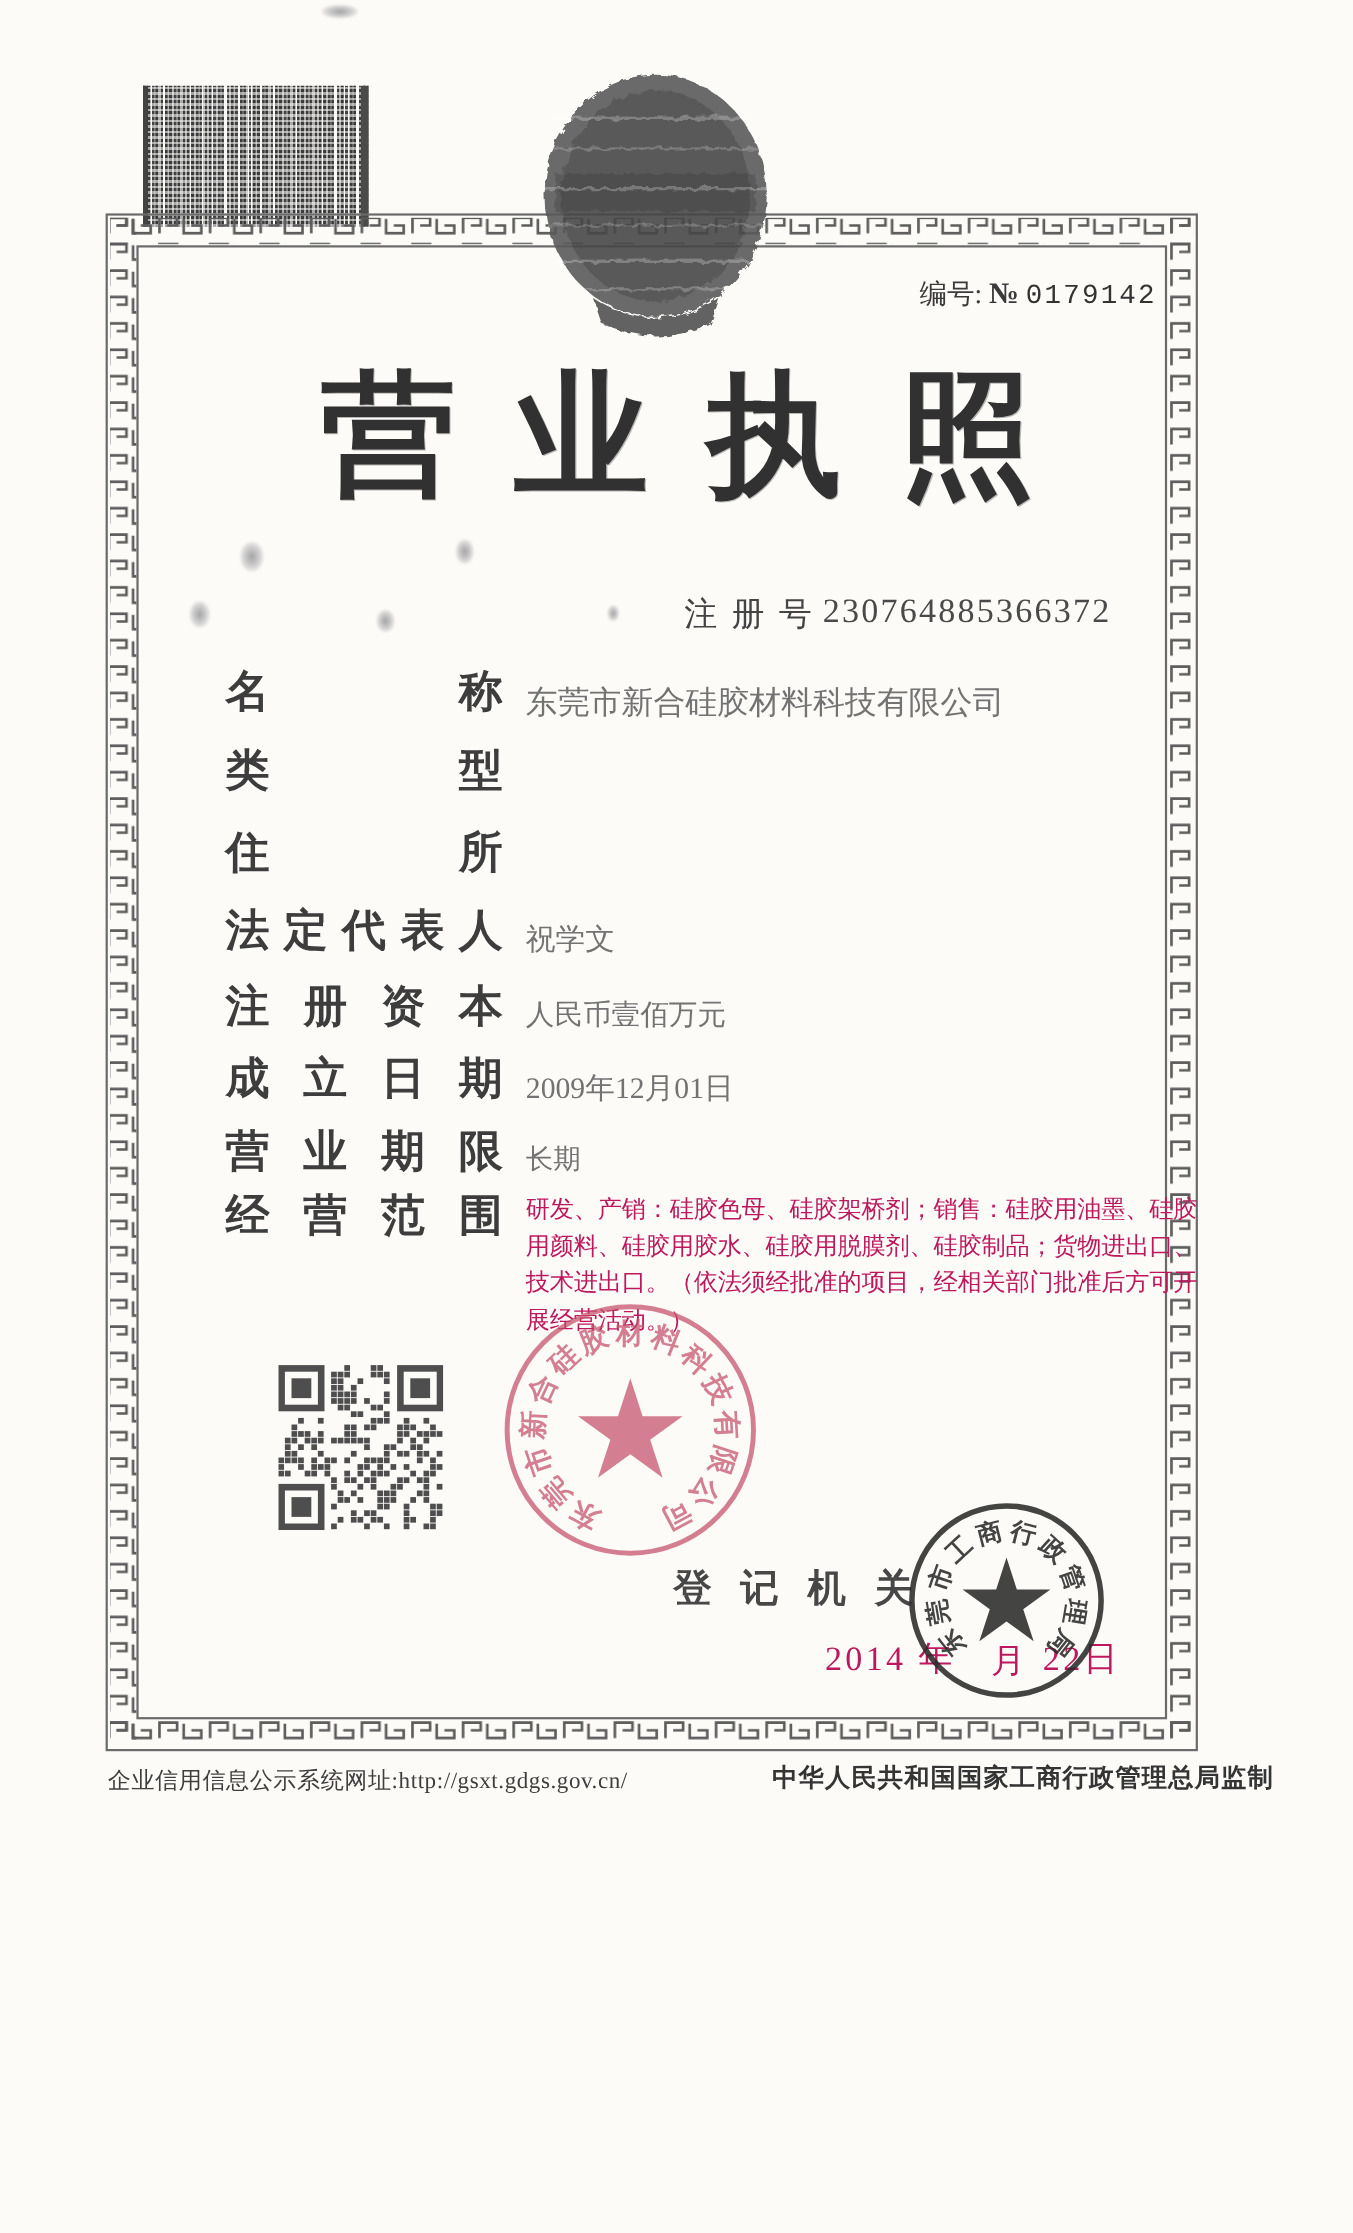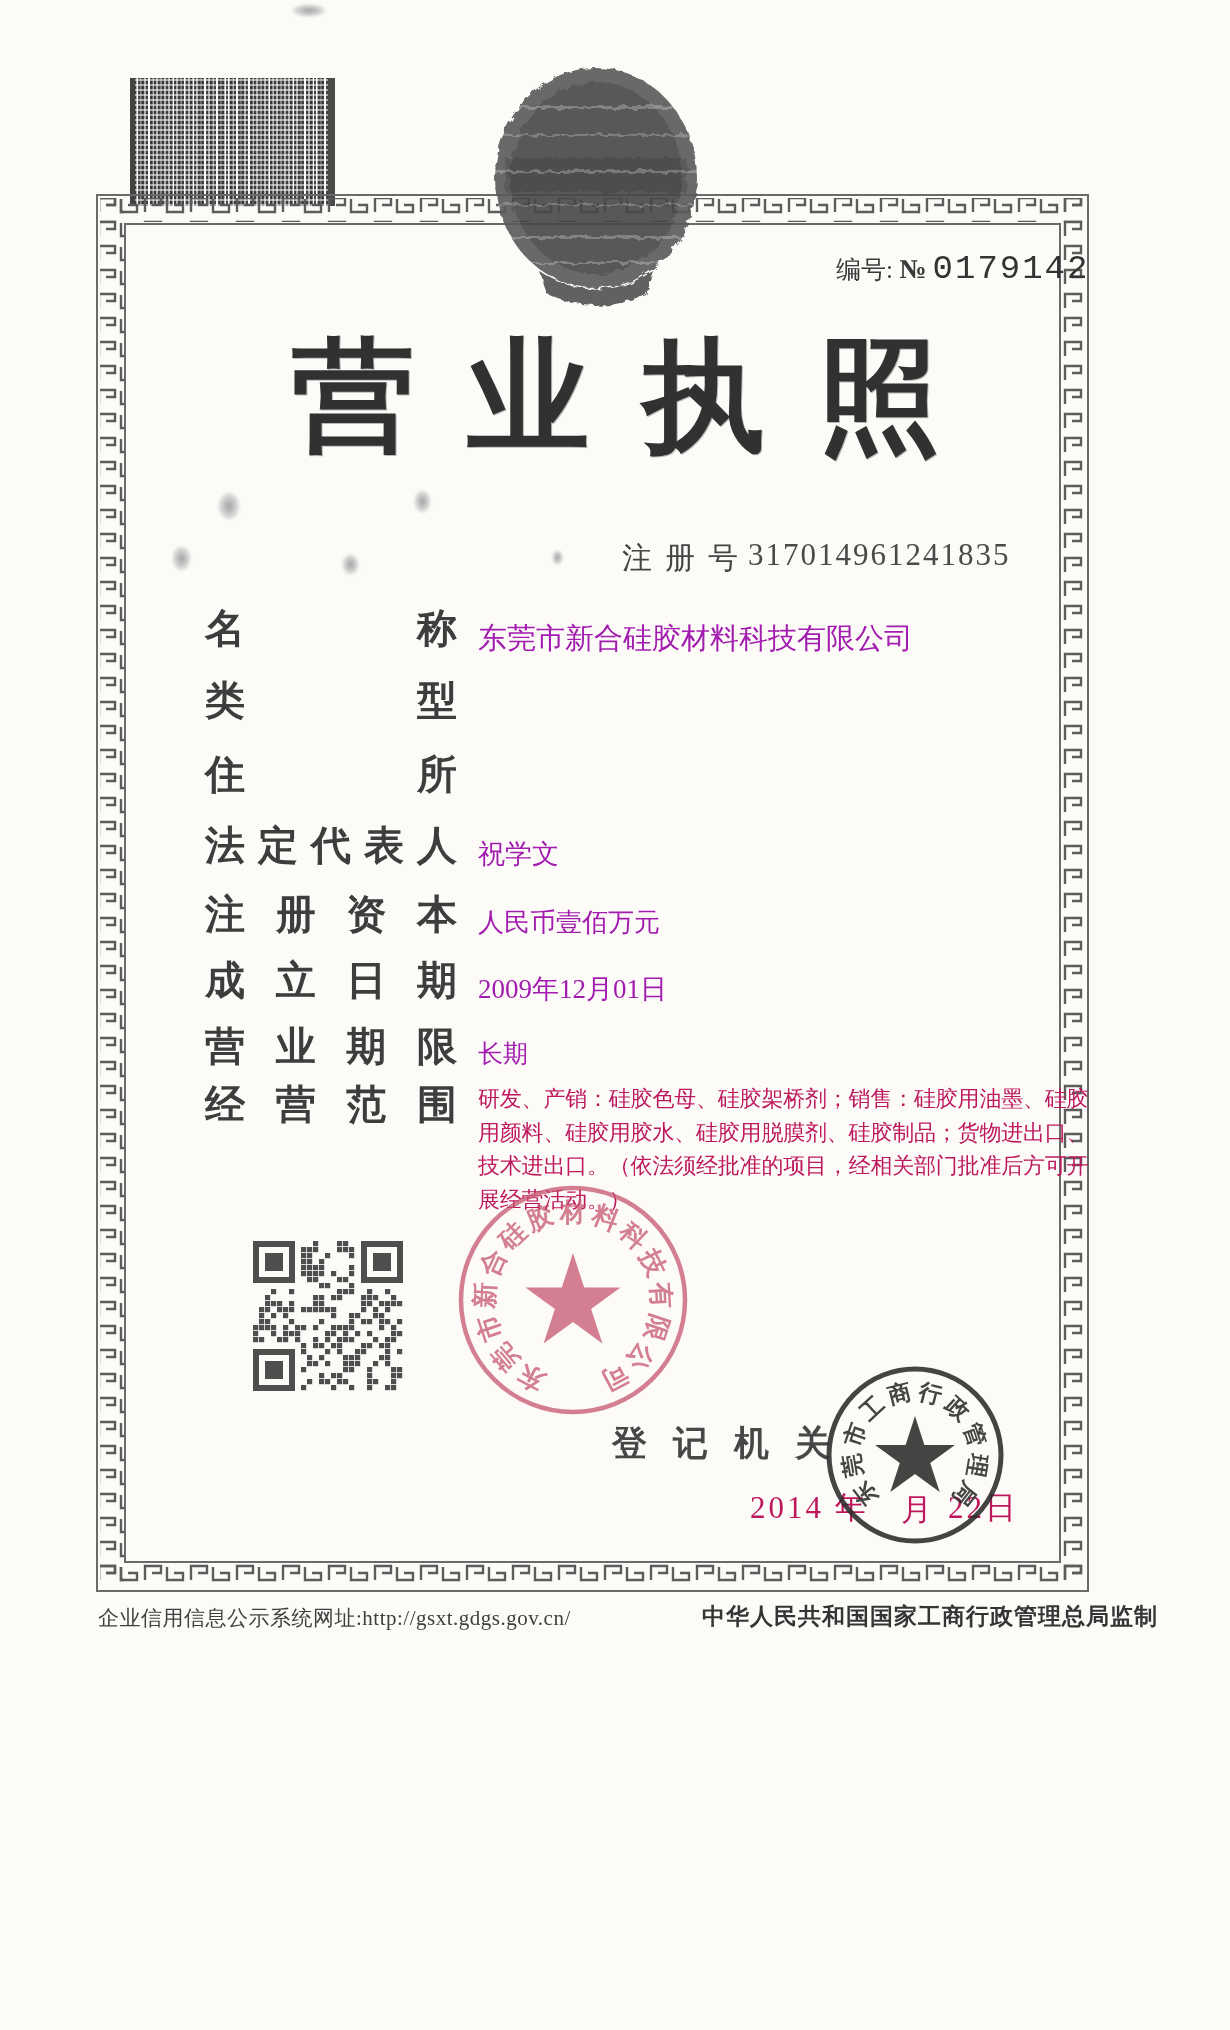--- a/index.html
+++ b/index.html
@@ -17,32 +17,32 @@
       linear-gradient(90deg,#2a2a2a 0 5px,rgba(0,0,0,0) 5px),
       linear-gradient(270deg,#333 0 7px,rgba(0,0,0,0) 7px),
       repeating-linear-gradient(0deg,rgba(252,252,252,.55) 0 2px,rgba(255,255,255,0) 2px 5px),
       repeating-linear-gradient(90deg,rgba(20,20,20,.9) 0 2px,rgba(255,255,255,0) 2px 4px),
       repeating-linear-gradient(90deg,rgba(40,40,40,.65) 0 3px,rgba(255,255,255,0) 3px 10px),
       repeating-linear-gradient(90deg,rgba(70,70,70,.5) 0 7px,rgba(255,255,255,0) 7px 11px);
   }
   
   .serial{left:836px;top:250px;font-size:25px;color:#3a3a3a;white-space:nowrap;}
   .serial .no-sym{font-weight:bold;font-size:27px;}
-  .serial .no-digits{font-family:"Liberation Mono","DejaVu Sans Mono",monospace;font-size:34px;letter-spacing:2px;color:#333;}
+  .serial .no-digits{font-family:"Liberation Mono","DejaVu Sans Mono",monospace;font-size:25px;letter-spacing:2px;color:#333;}
   
   .title{left:292px;top:336px;width:648px;display:flex;justify-content:space-between;
     font-size:122px;font-weight:900;color:#313131;line-height:1;
     text-shadow:1px 1px 0 rgba(60,60,60,.35);}
   
   .jlabel{display:flex;justify-content:space-between;}
   .regline-label{left:622px;top:538px;width:116px;font-size:30px;color:#444;}
   .regline-value{left:748px;top:537px;font-size:31px;letter-spacing:2px;color:#4a4a4a;}
   
   .flabel{left:205px;width:252px;font-size:40px;font-weight:600;color:#3d3d3d;line-height:1.1;}
-  .fvalue{left:478px;font-size:27px;color:#a21caf;white-space:nowrap;}
+  .fvalue{left:478px;font-size:27px;color:#737373;white-space:nowrap;}
   .scope{white-space:normal;width:614px;font-size:22px;line-height:33.5px;color:#be185d;letter-spacing:-.2px;}
   
   .registry-label{left:612px;top:1420px;width:218px;font-size:35px;font-weight:600;color:#474747;}
   .date-seg{font-size:31px;color:#be185d;letter-spacing:3px;z-index:4;}
   
   .footer-left{left:98px;top:1604px;font-size:21px;color:#3f3f3f;letter-spacing:.5px;}
   .footer-right{left:702px;top:1601px;font-size:23px;font-weight:600;color:#343434;letter-spacing:1px;}
   
   .frame-svg{left:95px;top:193px;z-index:1;}
   .emblem-svg{left:487px;top:66px;z-index:2;}
@@ -108,21 +108,21 @@
     <span>业</span>
     <span>执</span>
     <span>照</span>
   </div>
 
   <div class="abs regline-label jlabel content">
       <span>注</span>
       <span>册</span>
       <span>号</span>
     </div>
-  <div class="abs regline-value content">317014961241835</div>
+  <div class="abs regline-value content">230764885366372</div>
 
   <div class="abs flabel jlabel content" style="top:607px">
       <span>名</span>
       <span>称</span>
     </div>
   <div class="abs fvalue content" style="top:619px;font-size:29px">东莞市新合硅胶材料科技有限公司</div>
 
   <div class="abs flabel jlabel content" style="top:679px">
       <span>类</span>
       <span>型</span>

